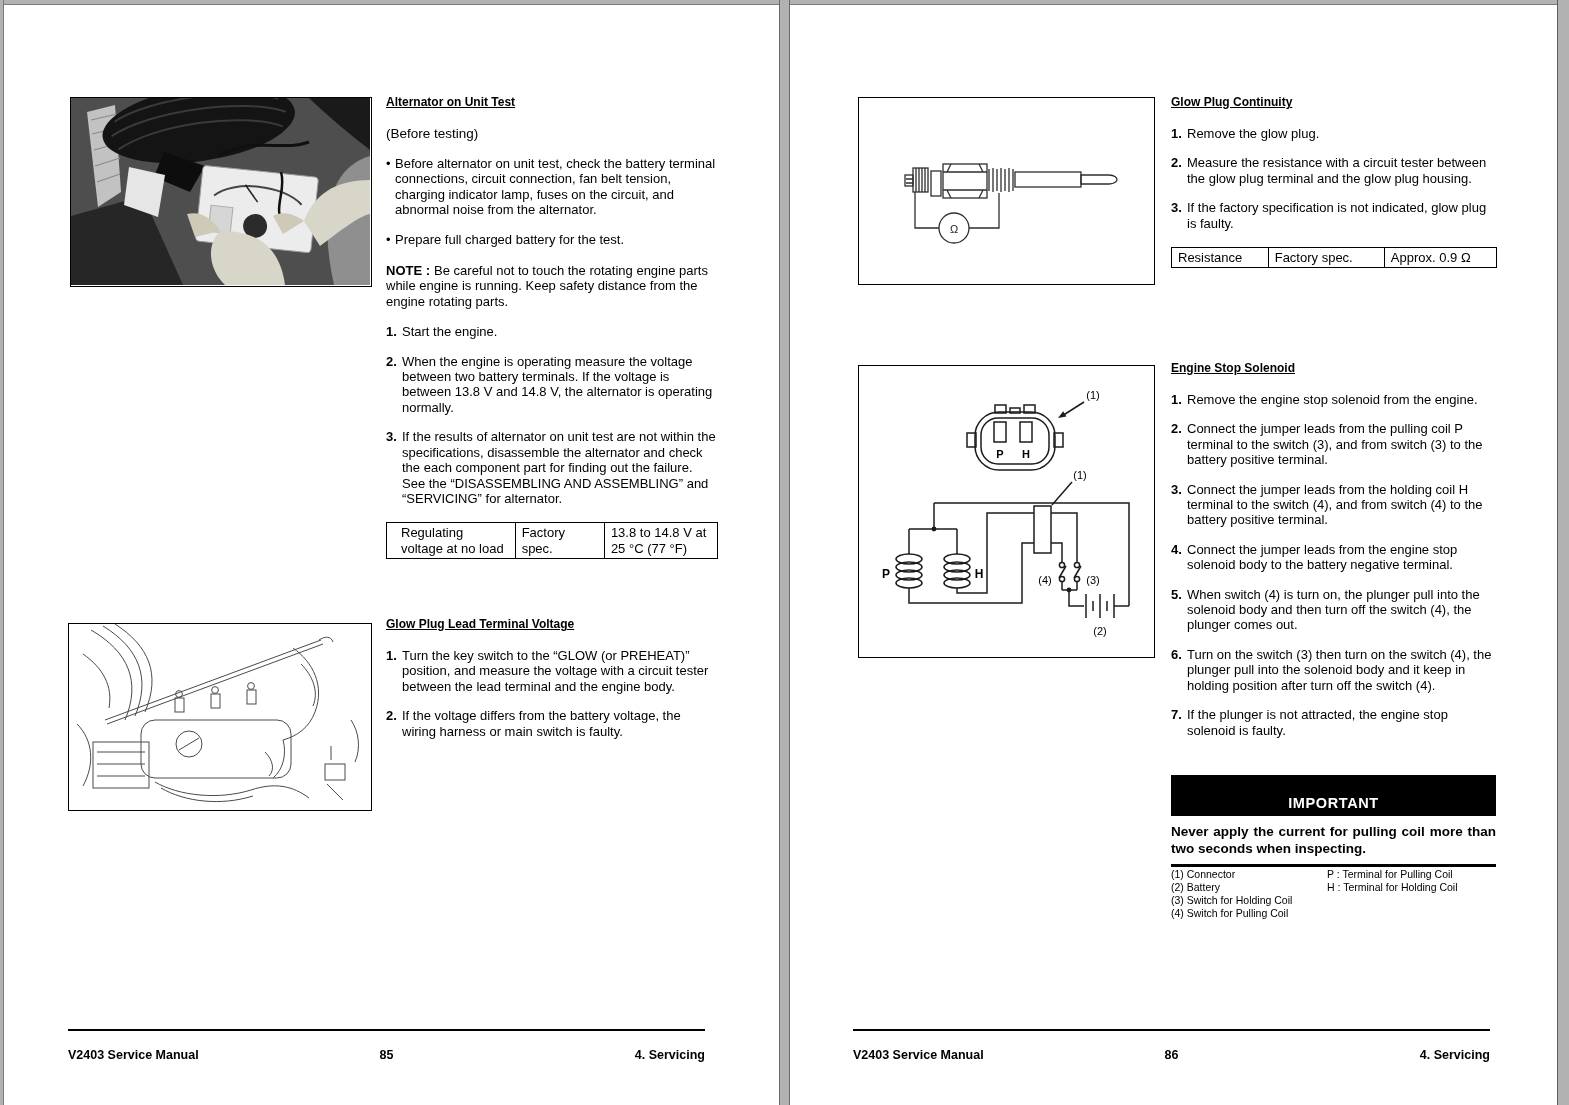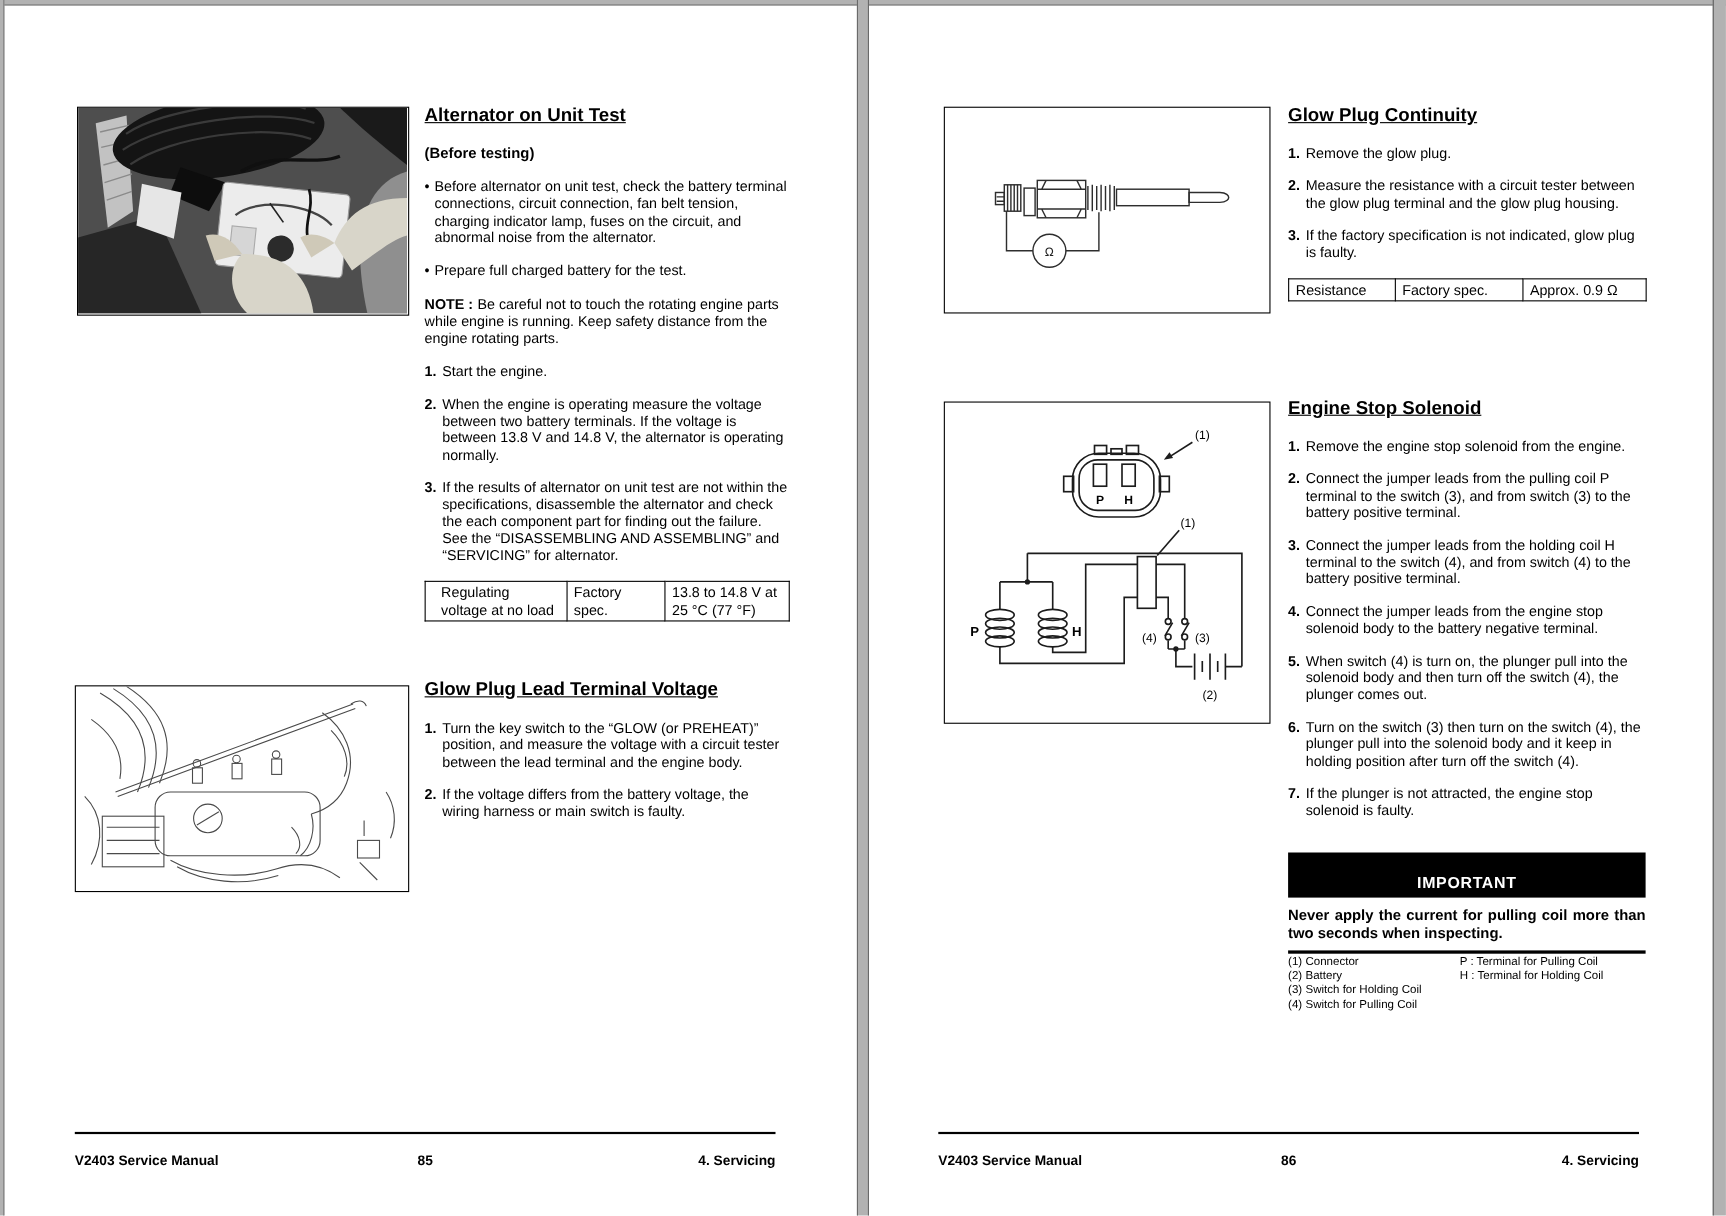--- a/index.html
+++ b/index.html
@@ -11,22 +11,22 @@
   .edge{position:absolute;background:#b2b2b2;box-sizing:border-box;}
   .edge-top{left:0;top:0;width:1569px;height:5px;border-bottom:1px solid #7a7a7a;}
   .edge-left{left:0;top:0;width:4px;height:1105px;border-right:1px solid #7a7a7a;}
   .edge-right{left:1557px;top:0;width:12px;height:1105px;border-left:1px solid #5e5e5e;}
   .gutter{position:absolute;left:779px;top:0;width:11px;height:1105px;background:#b2b2b2;
     border-left:1px solid #6a6a6a;border-right:1px solid #6a6a6a;box-sizing:border-box;}
 
   .fig{position:absolute;border:1.5px solid #000;background:#fff;box-sizing:border-box;}
 
   .col{position:absolute;}
-  .sec-title{font-size:17px;font-weight:bold;text-decoration:underline;margin:0 0 17px 0;}
-  .subhead{font-size:13.5px;font-weight:bold;margin:0 0 15px 0;}
+  .sec-title{font-size:12px;font-weight:bold;text-decoration:underline;margin:0 0 17px 0;}
+  .subhead{font-size:13.5px;font-weight:normal;margin:0 0 15px 0;}
   .para{font-size:13px;line-height:15.4px;margin:0 0 14px 0;}
   .bullet{position:relative;padding-left:9px;}
   .bullet .mark{position:absolute;left:0;top:0;}
   .note .lbl{font-weight:bold;margin-right:4px;}
   .step{position:relative;padding-left:16px;font-size:13px;line-height:15.4px;margin:0 0 14px 0;}
   .step .num{position:absolute;left:0;top:0;font-weight:bold;}
 
   table.spec{border-collapse:collapse;font-size:13px;line-height:15.2px;margin-top:3px;}
   table.spec td{border:1.5px solid #000;padding:2px 6px;vertical-align:middle;}
   .b{font-weight:bold;}

